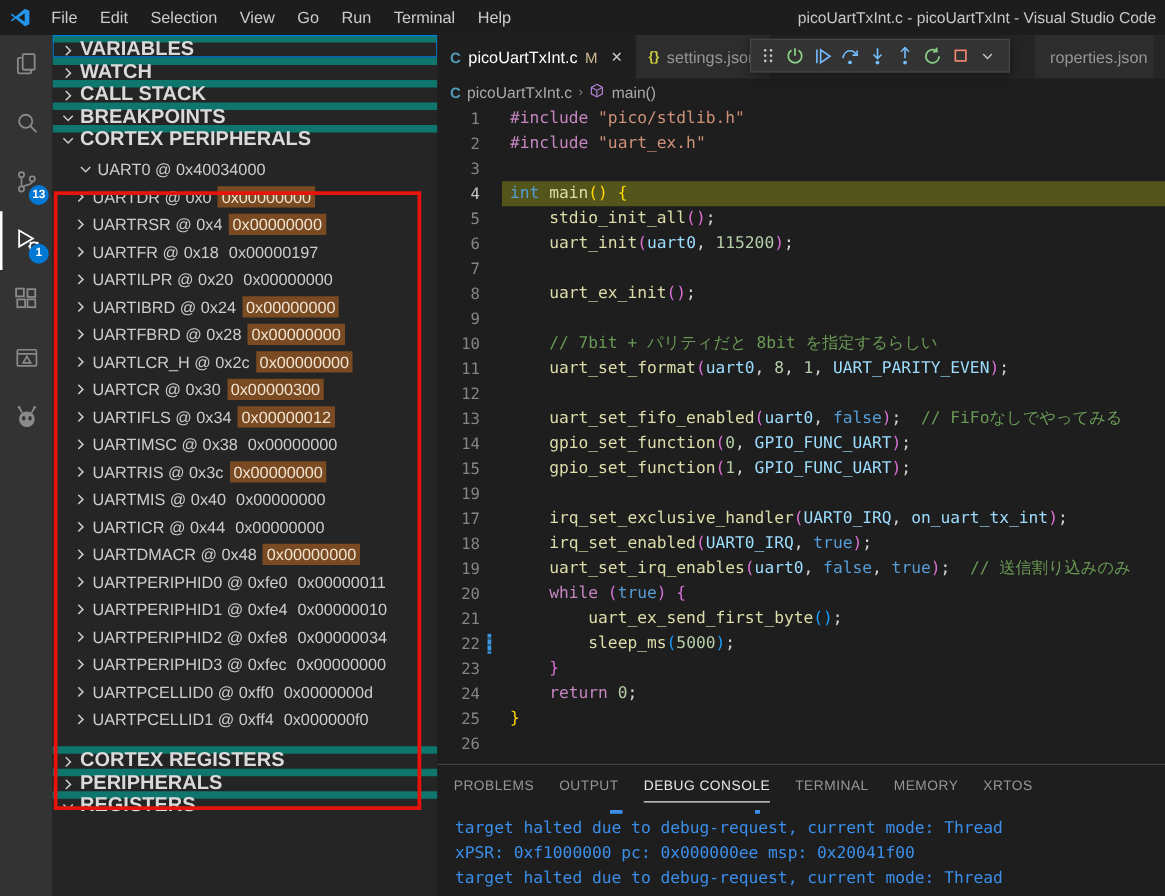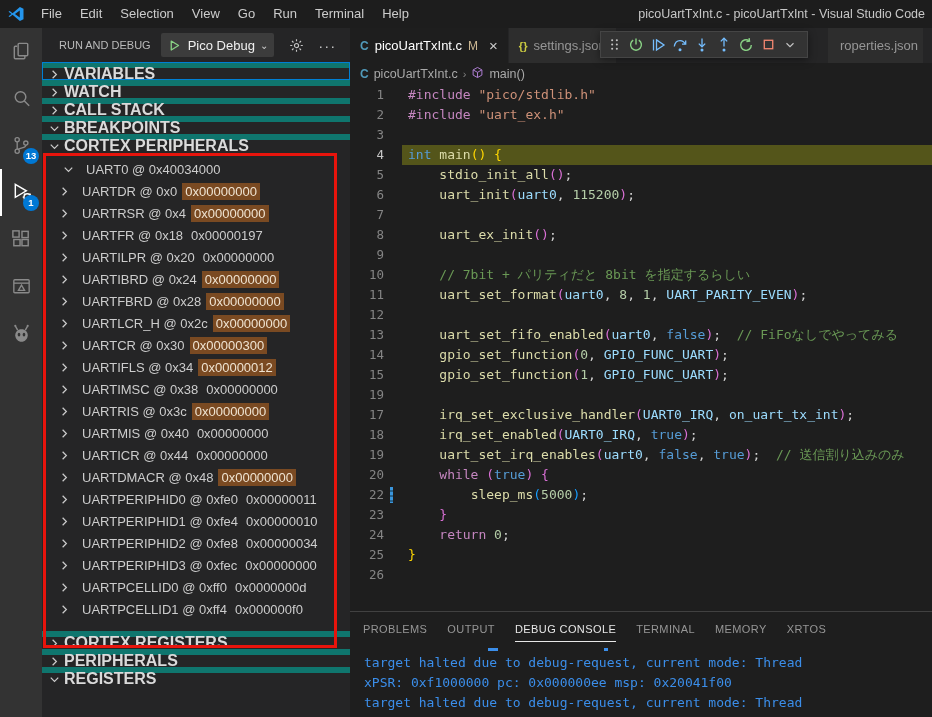--- a/index.html
+++ b/index.html
@@ -28,21 +28,21 @@
   #gear-button{margin-left:15px;color:#c5c5c5;display:flex;cursor:pointer;}
   #more-button{margin-left:14px;color:#c5c5c5;font-size:15px;cursor:pointer;letter-spacing:1px;}
   .section{height:18px;display:flex;align-items:center;font-size:16px;font-weight:700;color:#dadada;
            border-top:6px solid #0f766e;padding-left:4px;gap:2px;box-sizing:border-box;cursor:pointer;}
   .section.focused{outline:1px solid #007fd4;outline-offset:-1px;}
   .chev{width:16px;height:16px;display:flex;align-items:center;justify-content:center;color:#cccccc;flex:none;}
   #peripheral-tree{margin-top:6px;}
   .trow{height:22px;display:flex;align-items:center;font-size:13px;color:#cccccc;white-space:nowrap;cursor:pointer;}
   .trow.root{padding-left:18px;}
   .trow.child{padding-left:14px;}
-  .trow .lbl{margin-left:10px;}
+  .trow .lbl{margin-left:2px;}
   .trow .val{margin-left:5px;padding:1px 3px;}
   .trow .val.changed{background:#7a4a22;color:#efe3d1;}
   #sections-bottom{margin-top:11px;}
   
   #annotation{position:absolute;left:43px;top:153px;width:294px;height:495px;border:3px solid #e8140c;
               box-sizing:border-box;z-index:60;pointer-events:none;}
   
   #tabbar{position:absolute;left:350px;top:28px;width:582px;height:35px;background:#252526;display:flex;}
   .tab{height:35px;display:flex;align-items:center;padding:0 10px;background:#2d2d2d;color:#969696;
        font-size:13px;gap:6px;border-right:1px solid #252526;box-sizing:border-box;cursor:pointer;white-space:nowrap;}
@@ -170,39 +170,20 @@
             <circle cx="18.5" cy="4" r="1.1" fill="currentColor"></circle>
             <path d="M12 7.5c4 0 6.5 2.8 6.5 6.2 0 3.8-3 6.8-6.5 6.8s-6.5-3-6.5-6.8C5.5 10.3 8 7.5 12 7.5z" fill="currentColor"></path>
             <ellipse cx="9.4" cy="13.2" rx="1.4" ry="1.9" fill="#333"></ellipse>
             <ellipse cx="14.6" cy="13.2" rx="1.4" ry="1.9" fill="#333"></ellipse>
           </svg>
         </span>
       </div>
     </div>
 
   <div id="sidebar">
-    <div id="sidebar-header">
-      <span id="sidebar-title">RUN AND DEBUG</span>
-      <span id="launch-select">
-        <span class="chev" id="launch-play">
-            <svg viewBox="0 0 16 16" width="13" height="13">
-              <path d="M4 2.5l9 5.5-9 5.5z" fill="none" stroke="#89d185" stroke-width="1.6" stroke-linejoin="round"></path>
-            </svg>
-          </span>
-        <span>Pico Debug</span>
-        <span class="dd">⌄</span>
-      </span>
-      <span id="gear-button">
-          <svg viewBox="0 0 16 16" width="15" height="15" fill="none" stroke="currentColor" stroke-width="1.2">
-            <circle cx="8" cy="8" r="2.2"></circle>
-            <path d="M8 1.3v2.2M8 12.5v2.2M1.3 8h2.2M12.5 8h2.2M3.2 3.2l1.6 1.6M11.2 11.2l1.6 1.6M12.8 3.2l-1.6 1.6M4.8 11.2l-1.6 1.6"></path>
-          </svg>
-        </span>
-      <span id="more-button">···</span>
-    </div>
     <div id="sections-top">
         <div class="section focused">
           <span class="chev">
             <svg viewBox="0 0 16 16" width="15" height="15">
               <path d="M6 4l4 4-4 4" fill="none" stroke="currentColor" stroke-width="1.3"></path>
             </svg>
           </span>
           <span class="lbl">VARIABLES</span>
         </div>
         <div class="section">
@@ -559,20 +540,21 @@
       <div class="cline"><span class="ln">11</span><span class="tok pl">    </span><span class="tok fn">uart_set_format</span><span class="tok b2">(</span><span class="tok var">uart0</span><span class="tok pl">, </span><span class="tok num">8</span><span class="tok pl">, </span><span class="tok num">1</span><span class="tok pl">, </span><span class="tok var">UART_PARITY_EVEN</span><span class="tok b2">)</span><span class="tok pl">;</span></div>
       <div class="cline"><span class="ln">12</span></div>
       <div class="cline"><span class="ln">13</span><span class="tok pl">    </span><span class="tok fn">uart_set_fifo_enabled</span><span class="tok b2">(</span><span class="tok var">uart0</span><span class="tok pl">, </span><span class="tok kw">false</span><span class="tok b2">)</span><span class="tok pl">;  </span><span class="tok cmt">// FiFoなしでやってみる</span></div>
       <div class="cline"><span class="ln">14</span><span class="tok pl">    </span><span class="tok fn">gpio_set_function</span><span class="tok b2">(</span><span class="tok num">0</span><span class="tok pl">, </span><span class="tok var">GPIO_FUNC_UART</span><span class="tok b2">)</span><span class="tok pl">;</span></div>
       <div class="cline"><span class="ln">15</span><span class="tok pl">    </span><span class="tok fn">gpio_set_function</span><span class="tok b2">(</span><span class="tok num">1</span><span class="tok pl">, </span><span class="tok var">GPIO_FUNC_UART</span><span class="tok b2">)</span><span class="tok pl">;</span></div>
       <div class="cline"><span class="ln">19</span></div>
       <div class="cline"><span class="ln">17</span><span class="tok pl">    </span><span class="tok fn">irq_set_exclusive_handler</span><span class="tok b2">(</span><span class="tok var">UART0_IRQ</span><span class="tok pl">, </span><span class="tok var">on_uart_tx_int</span><span class="tok b2">)</span><span class="tok pl">;</span></div>
       <div class="cline"><span class="ln">18</span><span class="tok pl">    </span><span class="tok fn">irq_set_enabled</span><span class="tok b2">(</span><span class="tok var">UART0_IRQ</span><span class="tok pl">, </span><span class="tok kw">true</span><span class="tok b2">)</span><span class="tok pl">;</span></div>
       <div class="cline"><span class="ln">19</span><span class="tok pl">    </span><span class="tok fn">uart_set_irq_enables</span><span class="tok b2">(</span><span class="tok var">uart0</span><span class="tok pl">, </span><span class="tok kw">false</span><span class="tok pl">, </span><span class="tok kw">true</span><span class="tok b2">)</span><span class="tok pl">;  </span><span class="tok cmt">// 送信割り込みのみ</span></div>
       <div class="cline"><span class="ln">20</span><span class="tok pl">    </span><span class="tok ctrl">while</span><span class="tok pl"> </span><span class="tok b2">(</span><span class="tok kw">true</span><span class="tok b2">)</span><span class="tok pl"> </span><span class="tok b2">{</span></div>
+      <div class="cline"><span class="ln">21</span><span class="tok pl">        </span><span class="tok fn">uart_ex_send_first_byte</span><span class="tok b3">()</span><span class="tok pl">;</span></div>
       <div class="cline"><span class="ln">22</span><span class="gmod"></span><span class="tok pl">        </span><span class="tok fn">sleep_ms</span><span class="tok b3">(</span><span class="tok num">5000</span><span class="tok b3">)</span><span class="tok pl">;</span></div>
       <div class="cline"><span class="ln">23</span><span class="tok pl">    </span><span class="tok b2">}</span></div>
       <div class="cline"><span class="ln">24</span><span class="tok pl">    </span><span class="tok ctrl">return</span><span class="tok pl"> </span><span class="tok num">0</span><span class="tok pl">;</span></div>
       <div class="cline"><span class="ln">25</span><span class="tok b1">}</span></div>
       <div class="cline"><span class="ln">26</span></div>
     </div>
 
   <div id="panel">
     <div id="panel-tabs">
         <div class="ptab">PROBLEMS</div>

